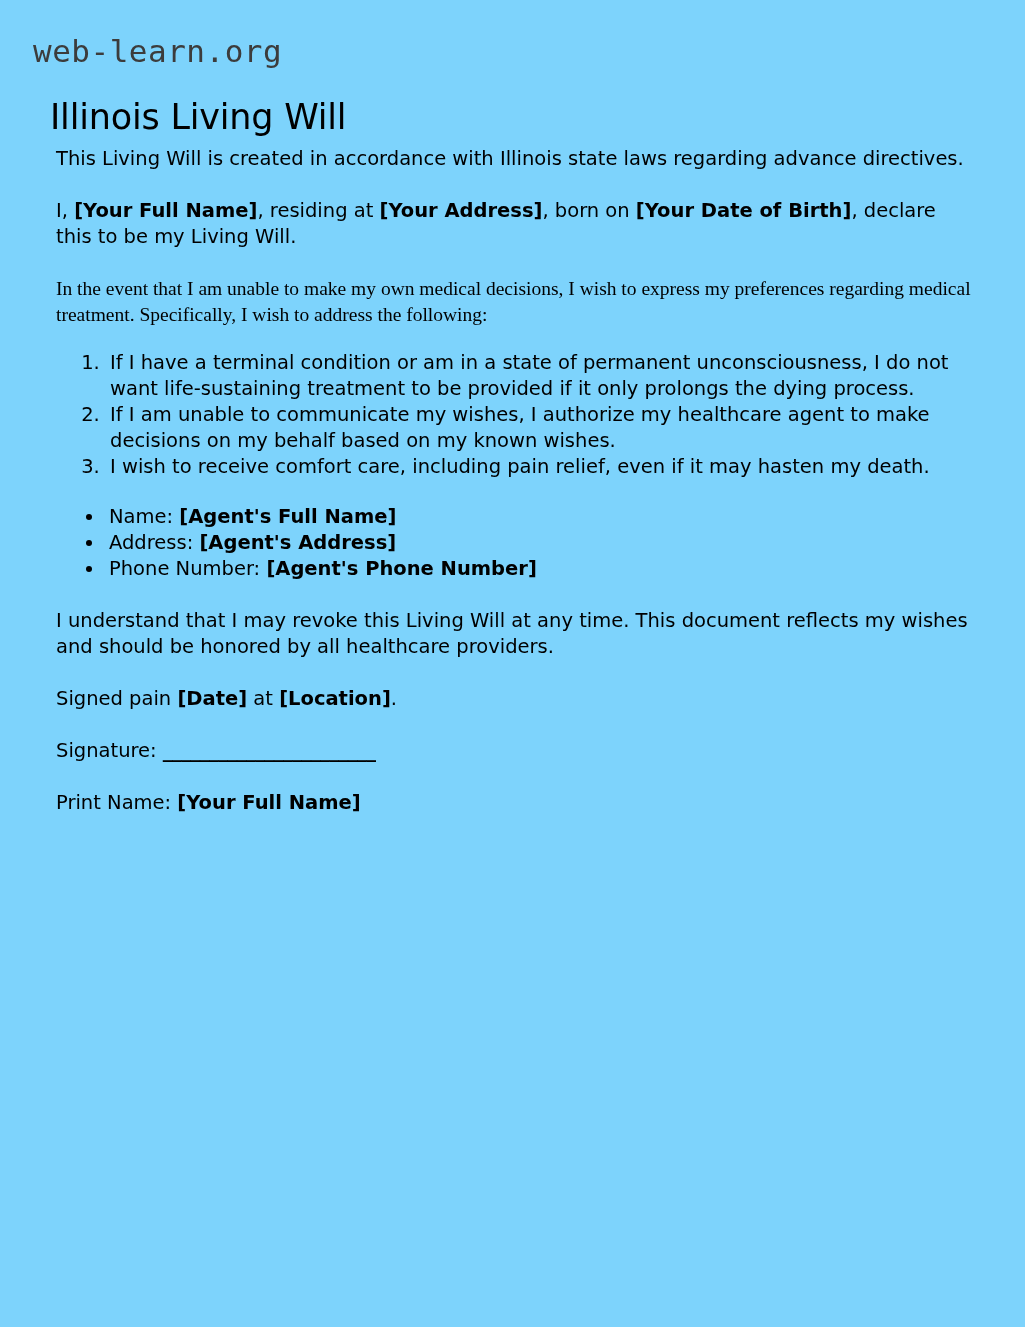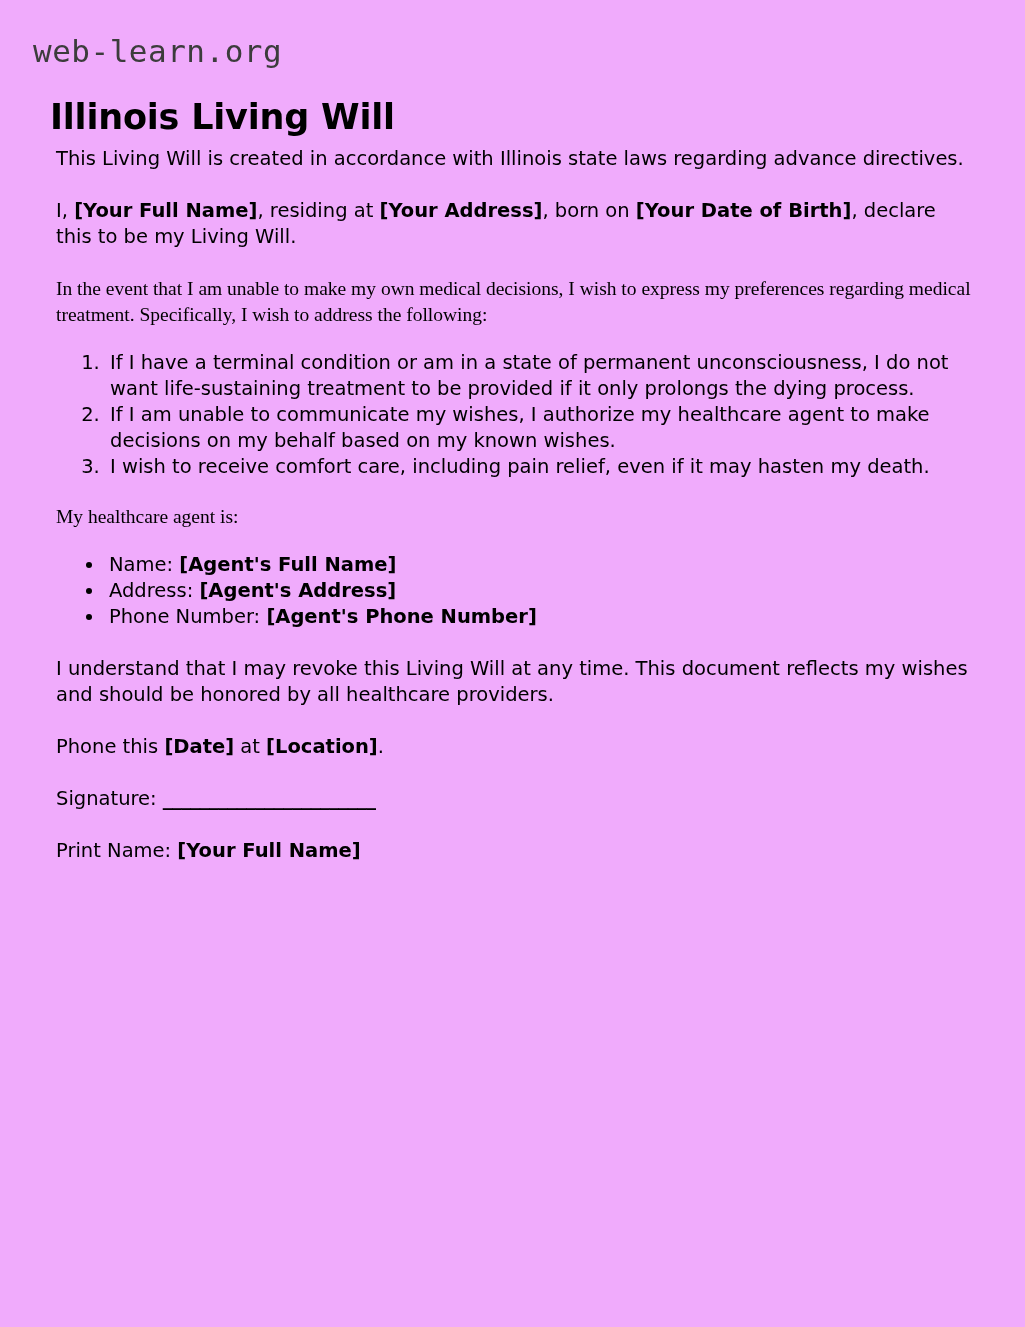--- a/index.html
+++ b/index.html
@@ -12,21 +12,21 @@
     width: 1025px;
     height: 1327px;
     font-family: "DejaVu Sans", sans-serif;
     color: #000000;
     overflow: hidden;
   }
   .page {
     position: relative;
     width: 1025px;
     height: 1327px;
-    background: #f0abfc;
+    background: #7dd3fc;
     box-sizing: border-box;
     padding: 0;
   }
 
   
   .brand {
     position: absolute;
     left: 33px;
     top: 33px;
     font-family: "DejaVu Sans Mono", "Liberation Mono", monospace;
@@ -34,21 +34,21 @@
     line-height: 36px;
     letter-spacing: 0.5px;
     color: #3c3c3c;
     white-space: nowrap;
   }
   .doc-title {
     position: absolute;
     left: 50px;
     top: 72px;
     font-family: "DejaVu Sans", sans-serif;
-    font-weight: bold;
+    font-weight: normal;
     font-size: 35px;
     line-height: 44px;
     letter-spacing: -0.2px;
     color: #000000;
     white-space: nowrap;
   }
 
   
   .content {
     position: absolute;
@@ -111,30 +111,29 @@
     <p><span>I, </span><b>[Your Full Name]</b><span>, residing at </span><b>[Your Address]</b><span>, born on </span><b>[Your Date of Birth]</b><span>, declare this to be my Living Will.</span></p>
 
     <p class="tight">In the event that I am unable to make my own medical decisions, I wish to express my preferences regarding medical treatment. Specifically, I wish to address the following:</p>
 
     <ol class="numbered">
       <li>If I have a terminal condition or am in a state of permanent unconsciousness, I do not want life-sustaining treatment to be provided if it only prolongs the dying process.</li>
       <li>If I am unable to communicate my wishes, I authorize my healthcare agent to make decisions on my behalf based on my known wishes.</li>
       <li>I wish to receive comfort care, including pain relief, even if it may hasten my death.</li>
     </ol>
 
-    <p class="tight">My healthcare agent is:</p>
 
     <ul class="bulleted">
       <li><span>Name: </span><b>[Agent's Full Name]</b></li>
       <li><span>Address: </span><b>[Agent's Address]</b></li>
       <li><span>Phone Number: </span><b>[Agent's Phone Number]</b></li>
     </ul>
 
     <p>I understand that I may revoke this Living Will at any time. This document reflects my wishes and should be honored by all healthcare providers.</p>
 
-    <p><span>Phone this </span><b>[Date]</b><span> at </span><b>[Location]</b><span>.</span></p>
+    <p><span>Signed pain </span><b>[Date]</b><span> at </span><b>[Location]</b><span>.</span></p>
 
     <p><span>Signature: </span><span class="sig-line">_______________________</span></p>
 
     <p><span>Print Name: </span><b>[Your Full Name]</b></p>
 
   </div>
 </div>
 
 </body></html>

